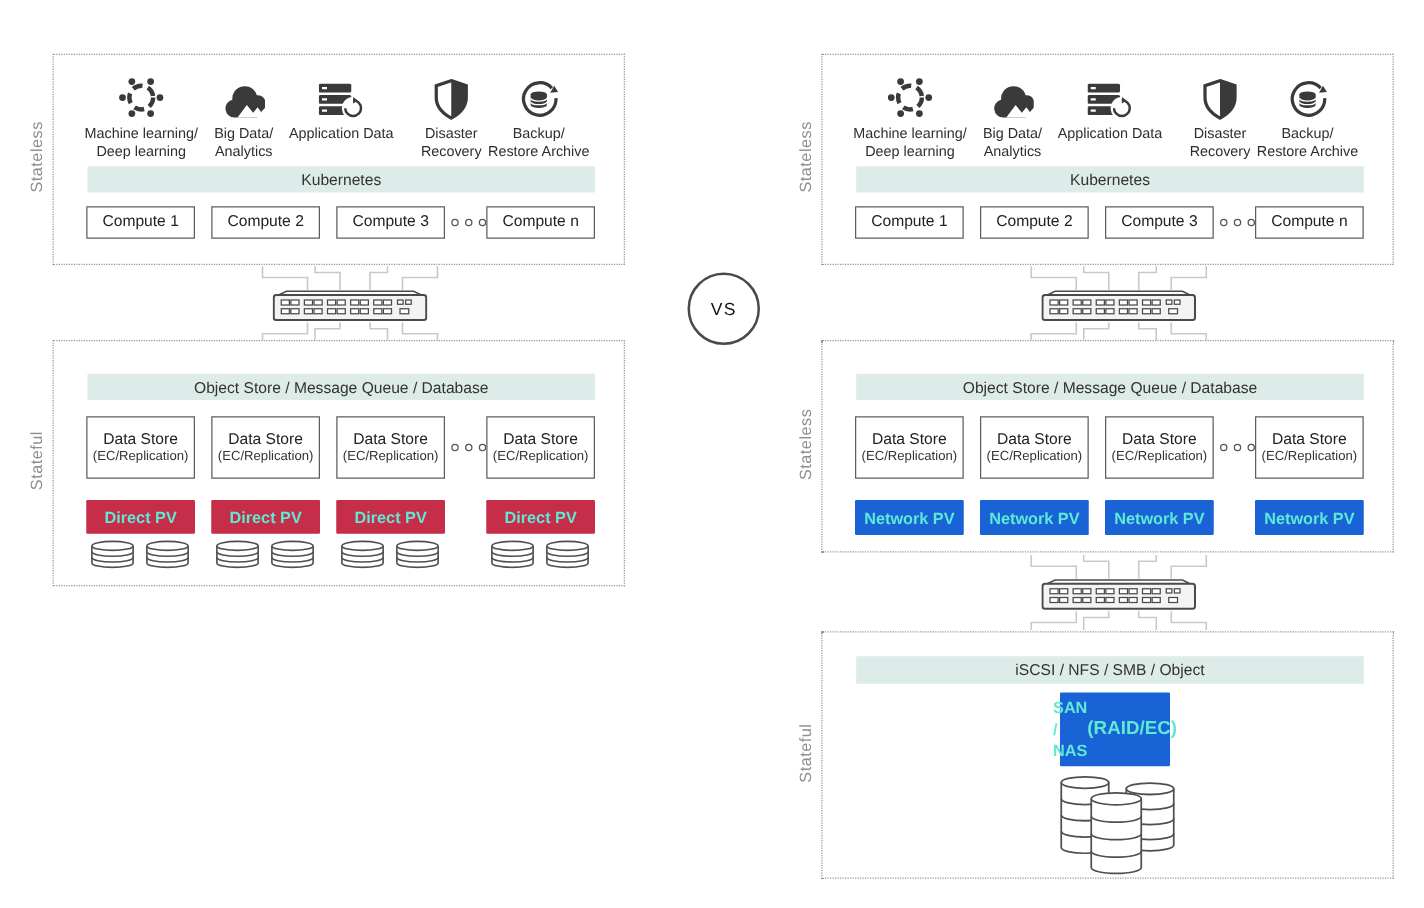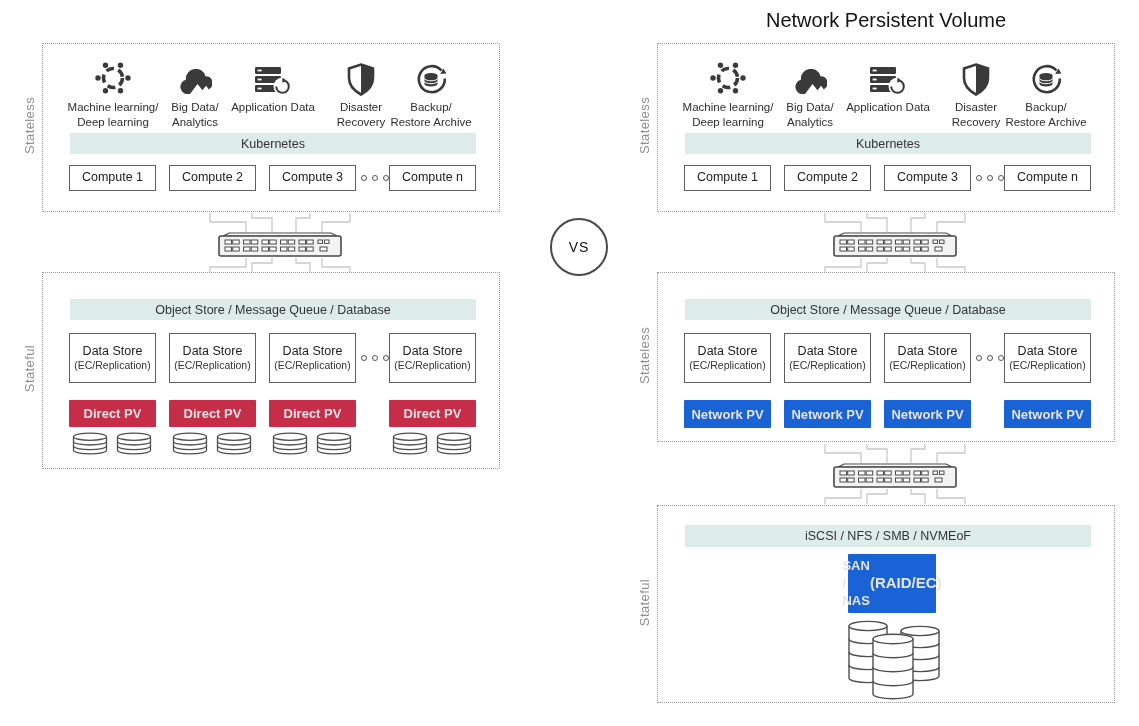--- a/index.html
+++ b/index.html
@@ -8,21 +8,21 @@
   .title{position:absolute;top:9px;width:458px;text-align:center;font-size:20px;color:#141414;}
   .dbox{position:absolute;border:1.5px dotted #979797;box-sizing:border-box;background:#fff;}
   .vlabel{position:absolute;width:80px;text-align:center;color:#8f8f8f;font-size:13px;
           letter-spacing:.4px;transform:rotate(-90deg);transform-origin:center;}
   .bar{position:absolute;background:#ddece8;color:#333;font-size:12.5px;
        display:flex;align-items:center;justify-content:center;}
   .node{position:absolute;background:#fff;border:1.2px solid #5f5f5f;box-sizing:border-box;
         display:flex;flex-direction:column;align-items:center;justify-content:center;
         font-size:12.5px;color:#222;text-align:center;line-height:1.25;}
   .node .sub{font-size:10.5px;color:#333;}
-  .pv{position:absolute;color:#e5e5e5;font-weight:bold;font-size:13px;border-radius:1px;
+  .pv{position:absolute;color:#5eead4;font-weight:bold;font-size:13px;border-radius:1px;
       display:flex;align-items:center;justify-content:center;}
   .pv.red{background:#c62d49;}
   .pv.blue{background:#1a63d6;}
   .workload{position:absolute;display:flex;flex-direction:column;align-items:center;width:112px;
             transform:translateX(-50%);}
   .wicon{height:40px;display:flex;align-items:flex-end;justify-content:center;margin-bottom:4px;}
   .wlabel{font-size:11.5px;color:#2e2e2e;text-align:center;line-height:1.3;}
   .dots{position:absolute;display:flex;gap:5px;align-items:center;}
   .dots i{width:4px;height:4px;border:1.2px solid #555;border-radius:50%;display:block;}
   .vs{position:absolute;left:550px;top:218px;width:54px;height:54px;border:2px solid #4a4a4a;
@@ -247,21 +247,20 @@
     <svg class="cyl" style="left:349px;top:159px" width="36" height="23" viewBox="0 0 36 23">
         <use href="#cyl-small"></use>
       </svg>
     <svg class="cyl" style="left:393px;top:159px" width="36" height="23" viewBox="0 0 36 23">
         <use href="#cyl-small"></use>
       </svg>
   </div>
 
   <div class="vs">VS</div>
 
-  <div class="title" style="left:657px">Network Persistent Volume</div>
 
   <div class="vlabel" style="left:604px;top:118px">Stateless</div>
   <div class="vlabel" style="left:604px;top:348px">Stateless</div>
   <div class="vlabel" style="left:604px;top:595px">Stateful</div>
 
   <div class="dbox" style="left:657px;top:43px;width:458px;height:169px">
     <div class="workload" style="left:70px;top:12px">
       <span class="wicon">
         <svg width="36" height="36" viewBox="0 0 36 36">
             <use href="#icon-ml"></use>
@@ -359,21 +358,21 @@
   </div>
 
   <svg class="conn" style="left:657px;top:442px" width="458" height="63">
       <use href="#conn-lines" y="1"></use>
     </svg>
   <svg class="switch" style="left:833px;top:463px" viewBox="0 0 124 26">
       <use href="#switch-g"></use>
     </svg>
 
   <div class="dbox" style="left:657px;top:505px;width:458px;height:198px">
-    <div class="bar" style="left:27px;top:19px;width:406px;height:22px">iSCSI / NFS / SMB / NVMEoF</div>
+    <div class="bar" style="left:27px;top:19px;width:406px;height:22px">iSCSI / NFS / SMB / Object</div>
 
     <div class="pv blue" style="left:190px;top:48px;width:88px;height:59px;flex-direction:row;line-height:1.35">
       <span>SAN / NAS</span>
       <span style="font-size:15px;font-weight:bold">(RAID/EC)</span>
     </div>
 
     <svg class="cyl" style="left:184px;top:112px" width="104" height="84" viewBox="0 0 104 84">
       <g fill="#fff" stroke="#4f4f4f" stroke-width="1.4">
         <path d="M7,8 V60 a19,4.6 0 0 0 38,0 V8"></path>
         <ellipse cx="26" cy="8" rx="19" ry="4.6"></ellipse>

